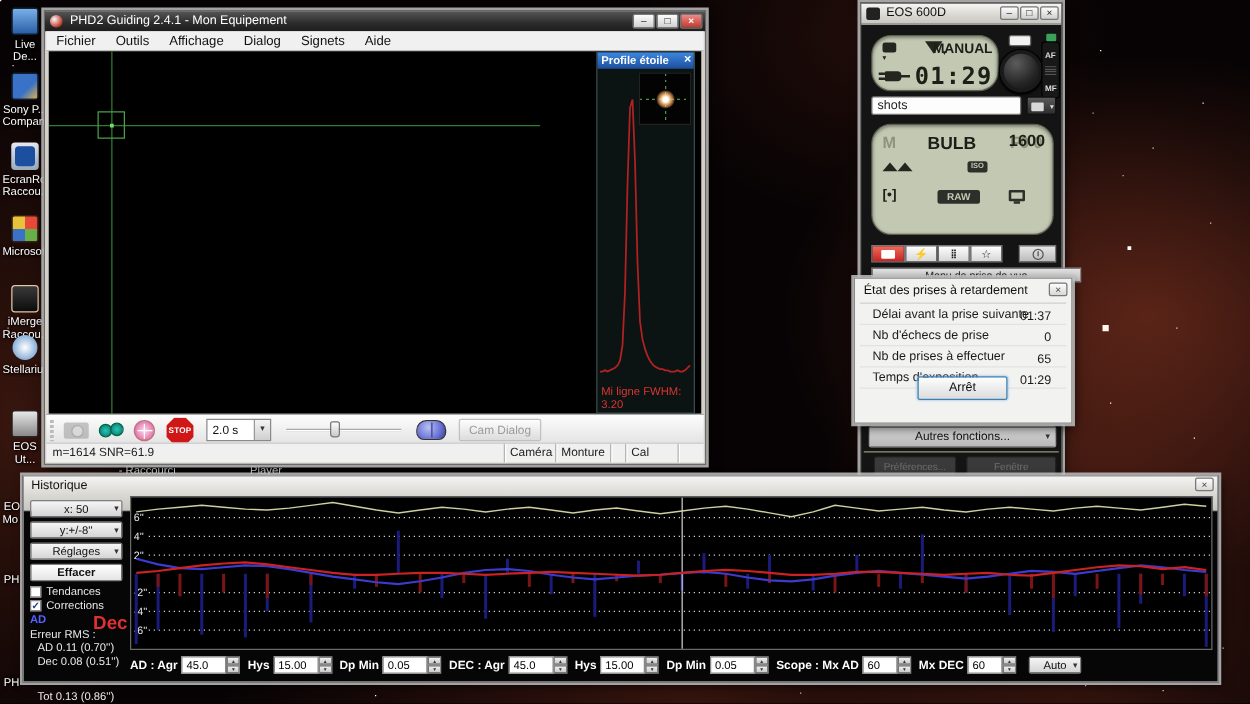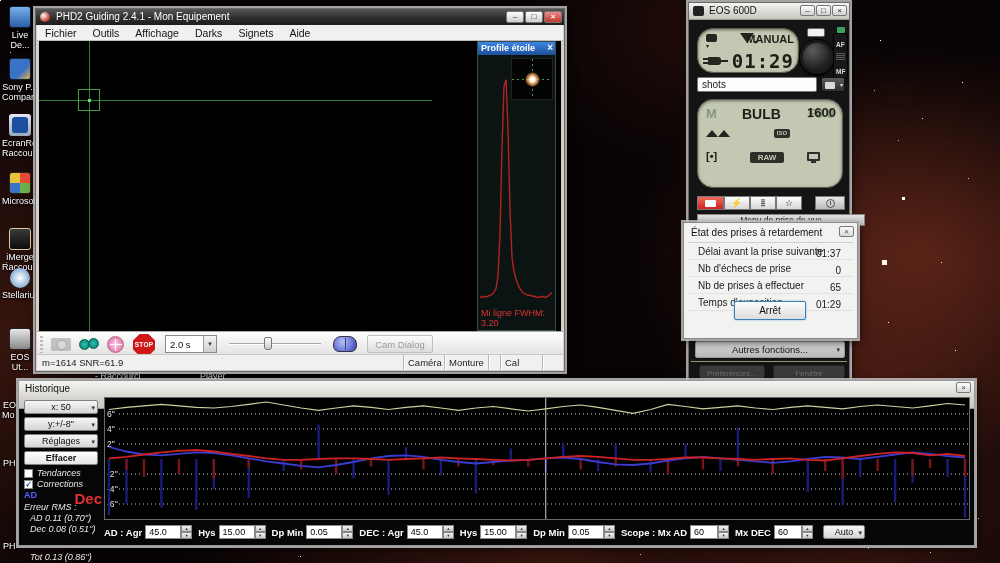--- a/index.html
+++ b/index.html
@@ -112,21 +112,21 @@
   .trow { position:relative; height:17px; border-bottom:1px solid #e2e2e2; font-size:10px; color:#1a1a1a; }
   .trow .lab { position:absolute; left:10px; top:3px; }
   .trow .val { position:absolute; right:12px; top:5px; }
   
   .hdrop { position:relative; width:74px; height:14px; background:linear-gradient(#f6f6f6,#d4d4d4);
     border:1px solid #808080; border-radius:2px; font-size:9px; color:#111; text-align:center; line-height:13px; margin-bottom:3px; }
   .hdrop .da { position:absolute; right:2px; top:0; font-size:7px; color:#333; }
   .cbrow { display:flex; align-items:center; gap:4px; height:10px; margin:1px 0; }
   .cb { width:9px; height:9px; background:#fff; border:1px solid #888; font-size:8px; line-height:8px;
     text-align:center; color:#123a8c; font-weight:bold; }
-  .htext { color:#e8e8e8; font-size:9px;font-style:italic; }
+  .htext { color:#e8e8e8; font-size:9px; }
   .spinbox { display:inline-flex; align-items:center; margin:0 6px 0 3px; }
   .spinbox input { width:36px; height:14px; border:1px solid #888; font-size:9px; padding:0 3px;
     font-family:"Liberation Sans",sans-serif; background:#fff; color:#000; }
   .spin { display:inline-flex; flex-direction:column; width:11px; height:14px; }
   .spin b { flex:1; background:linear-gradient(#f2f2f2,#c8c8c8); border:1px solid #888; font-size:4.5px;
     line-height:5px; text-align:center; color:#333; font-weight:normal; }
   .blabel { color:#fff; font-size:9.5px; font-weight:bold; }
 </style>
 </head>
 <body>
@@ -181,21 +181,21 @@
       <span class="winbtns">
         <span class="wbtn">–</span>
         <span class="wbtn">□</span>
         <span class="wbtn close">×</span>
       </span>
     </div>
     <div class="menubar">
       <span>Fichier</span>
       <span>Outils</span>
       <span>Affichage</span>
-      <span>Darks</span>
+      <span>Dialog</span>
       <span>Signets</span>
       <span>Aide</span>
     </div>
     <div class="imgarea">
       <div class="gline" style="left:0;top:59px;width:393px;height:1px;"></div>
       <div class="gline" style="left:50px;top:0;width:1px;height:290px;"></div>
       <div class="lockbox" style="left:39px;top:48px;width:22px;height:22px;"></div>
       <div style="position:absolute;left:49px;top:58px;width:3px;height:3px;background:#6fdc6f;"></div>
 
       <div class="profile" style="right:5px;">

